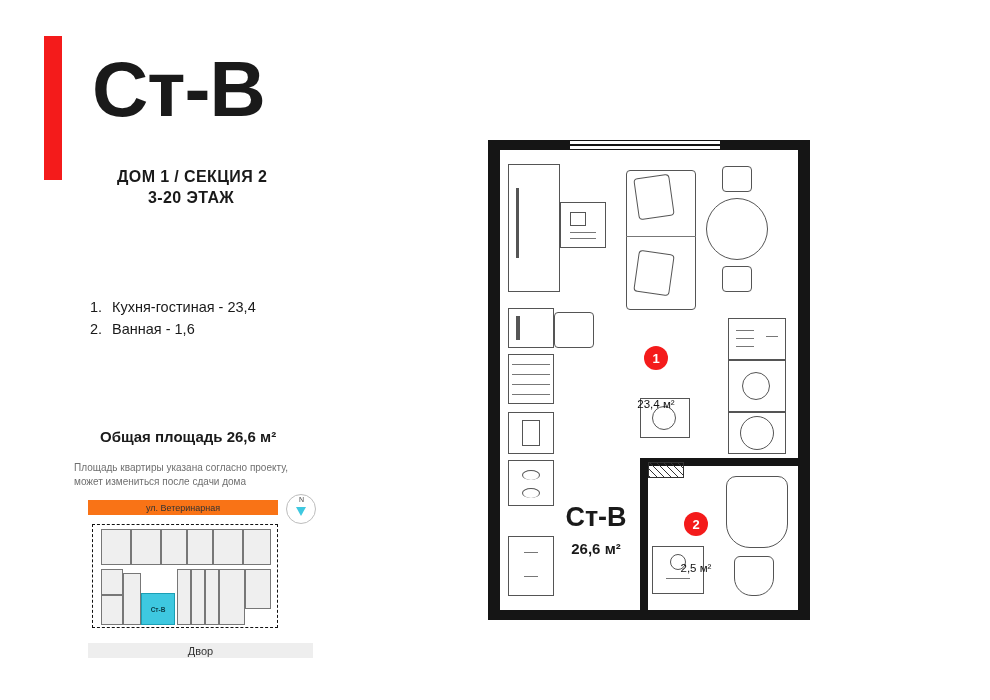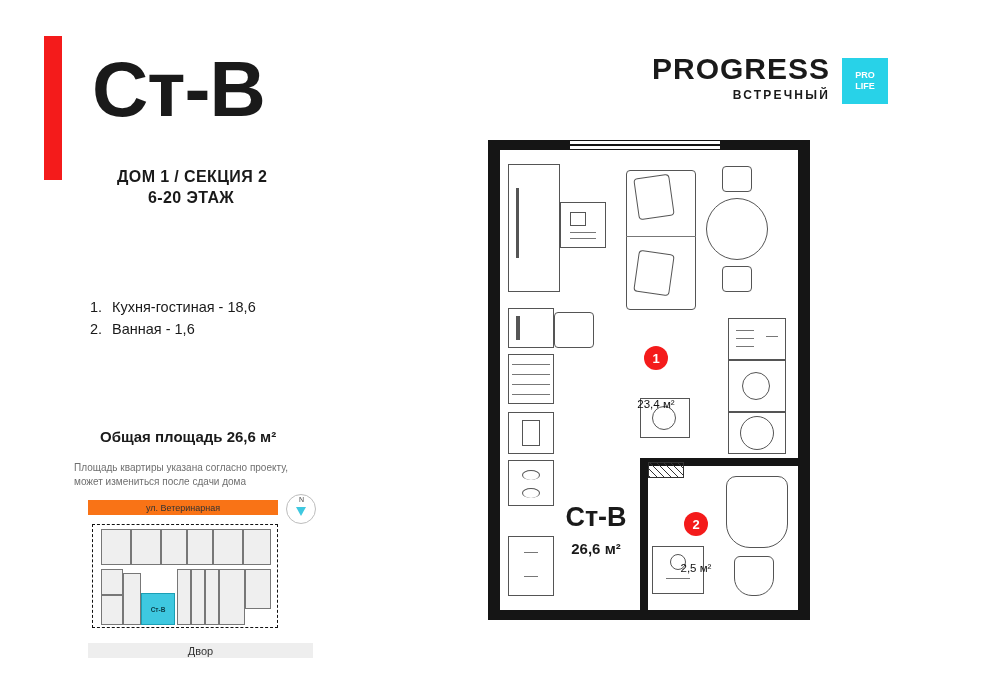--- a/index.html
+++ b/index.html
@@ -130,26 +130,26 @@
   .line { position: absolute; background: #777; }
 </style>
 </head>
 <body>
 
 <div class="page">
 
   <div class="red-bar"></div>
   <div class="plan-code">Ст-В</div>
   <div class="house-line">ДОМ 1 / СЕКЦИЯ 2</div>
-  <div class="floor-line">6-20 ЭТАЖ</div>
+  <div class="floor-line">3-20 ЭТАЖ</div>
 
   <div class="room-list">
     <div class="row">
       <span class="num">1.</span>
-      <span class="nm">Кухня-гостиная - 18,6</span>
+      <span class="nm">Кухня-гостиная - 23,4</span>
     </div>
     <div class="row">
       <span class="num">2.</span>
       <span class="nm">Ванная - 1,6</span>
     </div>
   </div>
 
   <div class="total">Общая площадь 26,6 м²</div>
   <div class="disclaimer">Площадь квартиры указана согласно проекту, может измениться после сдачи дома</div>
 
@@ -175,28 +175,20 @@
       </div>
       <div class="unitbox" style="left:84px;top:44px;width:14px;height:56px;"></div>
       <div class="unitbox" style="left:98px;top:44px;width:14px;height:56px;"></div>
       <div class="unitbox" style="left:112px;top:44px;width:14px;height:56px;"></div>
       <div class="unitbox" style="left:126px;top:44px;width:26px;height:56px;"></div>
       <div class="unitbox" style="left:152px;top:44px;width:26px;height:40px;"></div>
     </div>
     <div class="yard-bar">Двор</div>
   </div>
 
-  <div class="logo">
-    <div class="brand">PROGRESS</div>
-    <div class="sub">ВСТРЕЧНЫЙ</div>
-    <div class="badge">
-      <span>PRO</span>
-      <span>LIFE</span>
-    </div>
-  </div>
 
   <div class="plan">
 
     <div class="wall" style="left:0;top:0;width:322px;height:10px;"></div>
     <div class="wall" style="left:0;top:0;width:12px;height:480px;"></div>
     <div class="wall" style="left:310px;top:0;width:12px;height:480px;"></div>
     <div class="wall" style="left:0;top:470px;width:322px;height:10px;"></div>
 
     <div class="room-fill" style="left:82px;top:1px;width:150px;height:8px;border-top:1px solid #fff;"></div>
     <div class="line" style="left:82px;top:4px;width:150px;height:1.5px;background:#151515;"></div>

